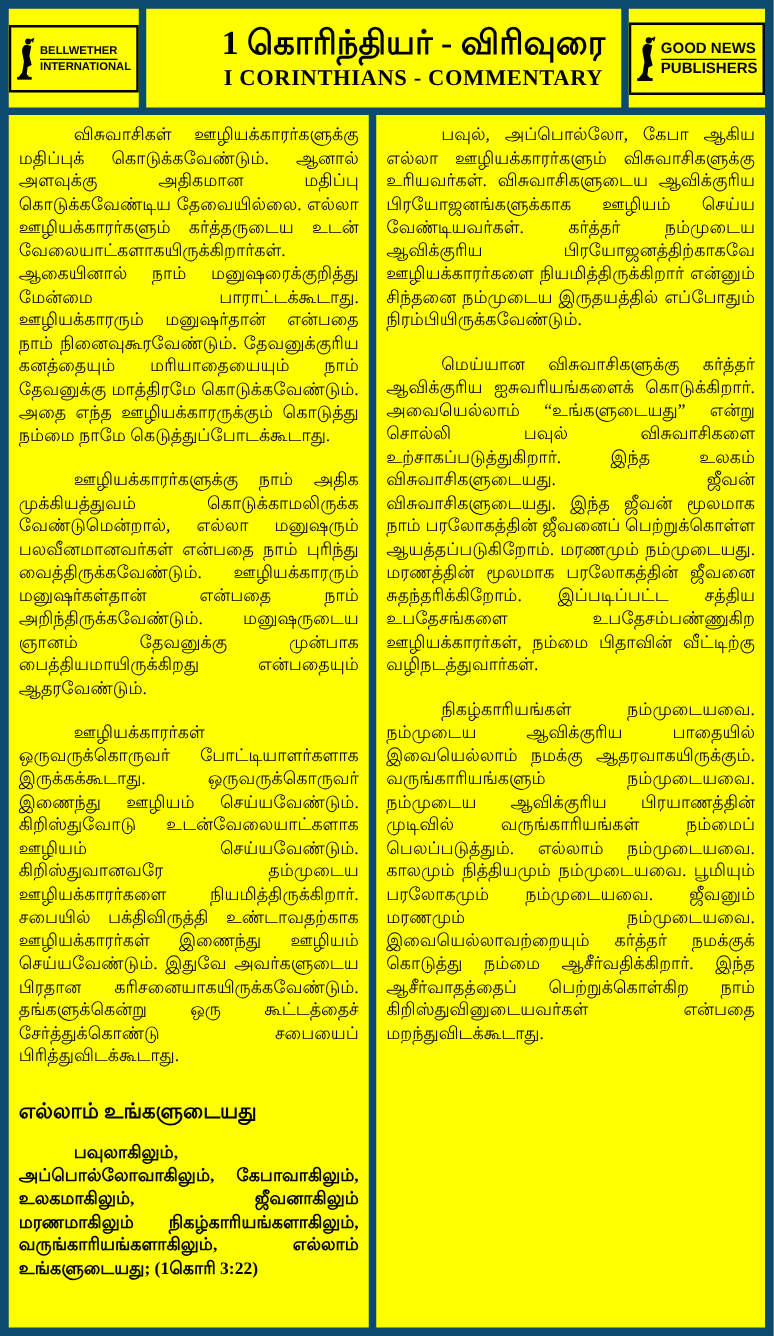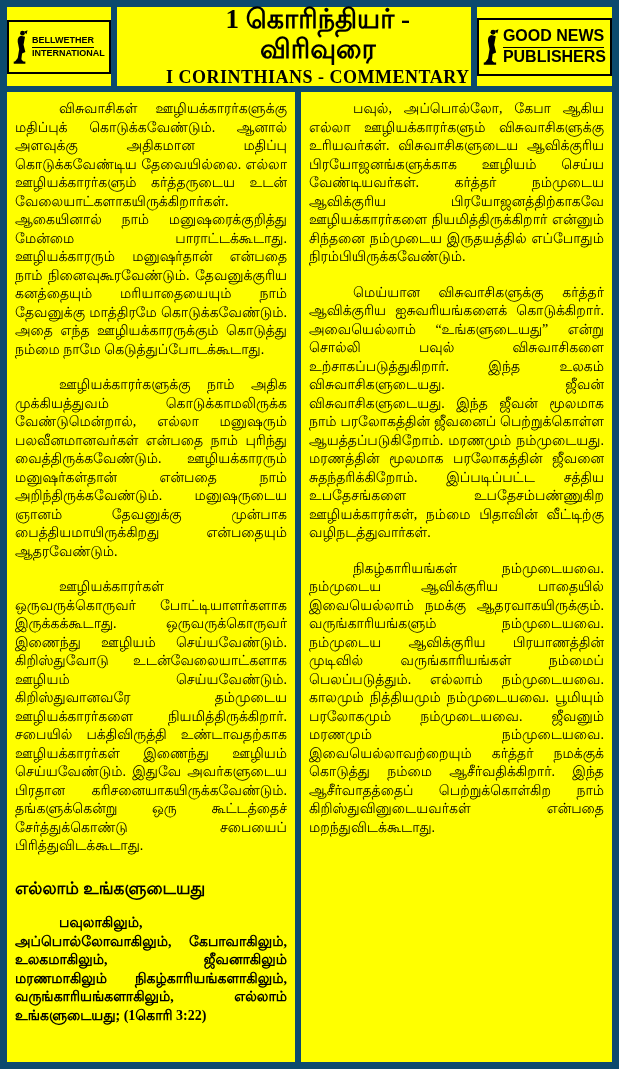--- a/index.html
+++ b/index.html
@@ -23,21 +23,21 @@
   .logo-box {
     border: 2px solid #000;
     background: #FFFF00;
     padding: 3px 4px;
     display: flex; align-items: center; gap: 3px;
   }
   .logo-figure svg { display: block; }
   .logo-text { font-family: "Liberation Sans", sans-serif; font-weight: bold; line-height: 1.15; }
   .logo-text .l1 { border-bottom: 1.5px solid #000; display: inline-block; padding-bottom: 1px; }
   .logo-left .logo-text  { font-size: 9px;  letter-spacing: 0; }
-  .logo-right .logo-text { font-size: 16px; }
+  .logo-right .logo-text { font-size: 12px; }
 
   .title-cell {
     flex: 1;
     display: flex; flex-direction: column; align-items: center; justify-content: center;
     gap: 3px; text-align: center; padding-left: 48px;
   }
   .title-tamil   { font-size: 27px; font-weight: bold; line-height: 1.1; }
   .title-english { font-size: 18px; font-weight: bold; font-family: "Liberation Serif", serif; letter-spacing: 0.5px; }
 
   

